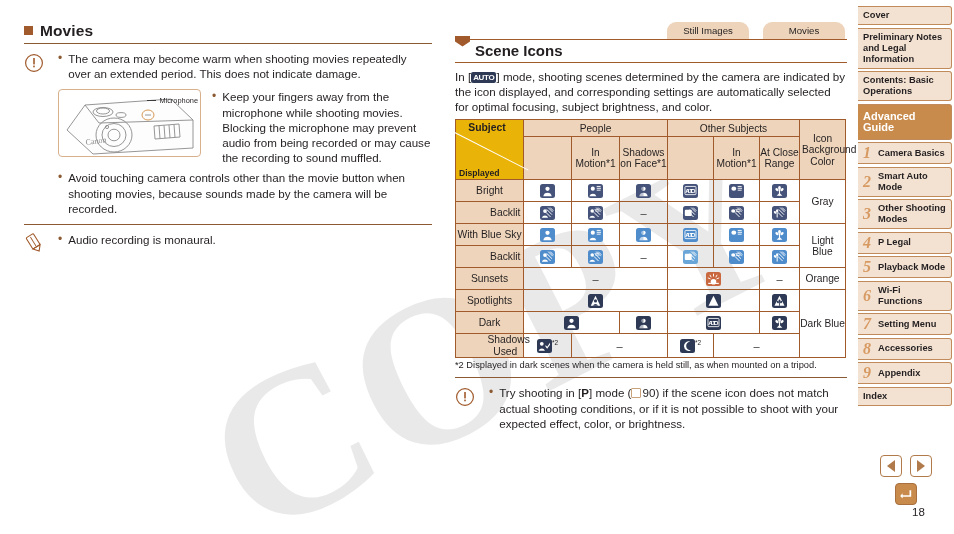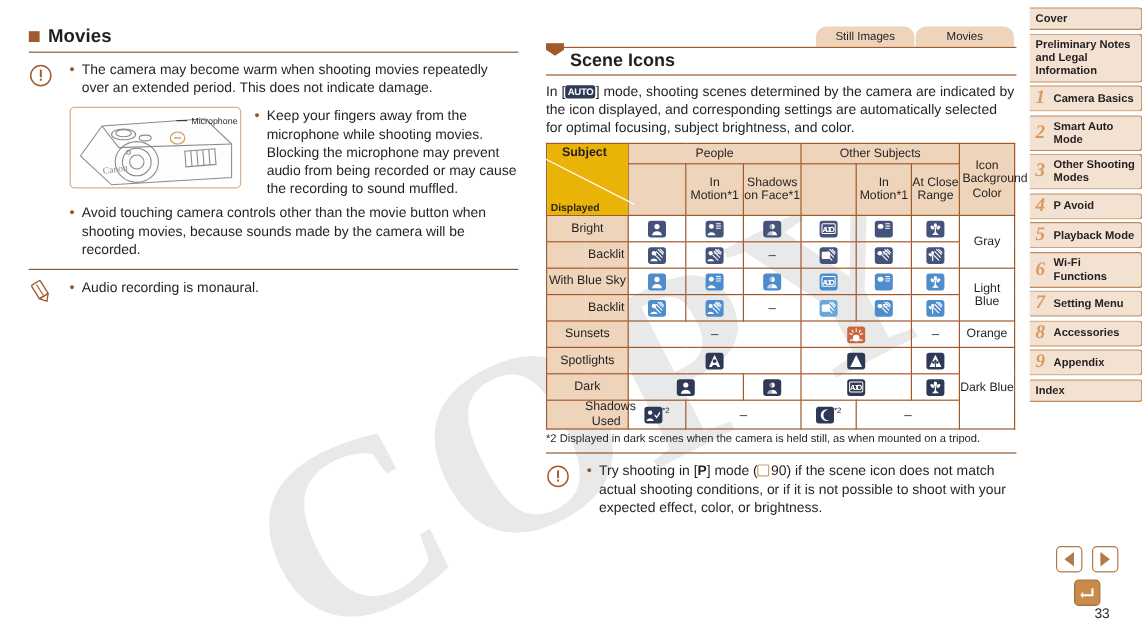--- a/index.html
+++ b/index.html
@@ -44,21 +44,21 @@
   .mic-lead{position:absolute;right:44px;top:9.5px;width:9px;height:1px;background:#3b3b3b;}
 
   .rule-brown2{border:0;border-top:1.1px solid #8c5a32;margin:8px 0 0 0;}
 
   .memo-block{display:flex;gap:8px;margin-top:7px;}
   .memo-ico{width:26px;flex:0 0 26px;padding-top:1px;}
 
   
   .mid-col{position:absolute;left:455px;top:22px;width:392px;z-index:2;}
 
-  .tabrow{display:flex;justify-content:flex-end;gap:1px;padding-right:2px;}
+  .tabrow{display:flex;justify-content:flex-end;gap:14px;padding-right:2px;}
   .tab{
     background:#eed4ba;color:#231f20;font-size:9.6px;
     padding:2.5px 0 3px 0;width:82px;text-align:center;
     border-radius:9px 9px 0 0;
     transform:skewX(0deg);
   }
   .sec-head{
     border:1px solid #c98b4b;border-left:none;border-right:none;
     border-top:1.3px solid #a05a2c;border-bottom:1.3px solid #a05a2c;
     position:relative;height:24px;display:flex;align-items:center;
@@ -609,34 +609,40 @@
   </div>
 
   <div class="side" id="sidebar">
       <div class="sideitem plain">
         <span class="slabel">Cover</span>
       </div>
       <div class="sideitem plain">
         <span class="slabel">Preliminary Notes and Legal Information</span>
       </div>
       <div class="sideitem plain">
+        <span class="slabel">Contents: Basic Operations</span>
+      </div>
+      <div class="sideitem adv">
+        <span class="slabel">Advanced Guide</span>
+      </div>
+      <div class="sideitem plain">
         <span class="num">1</span>
         <span class="slabel">Camera Basics</span>
       </div>
       <div class="sideitem plain">
         <span class="num">2</span>
         <span class="slabel">Smart Auto Mode</span>
       </div>
       <div class="sideitem plain">
         <span class="num">3</span>
         <span class="slabel">Other Shooting Modes</span>
       </div>
       <div class="sideitem plain">
         <span class="num">4</span>
-        <span class="slabel">P Avoid</span>
+        <span class="slabel">P Legal</span>
       </div>
       <div class="sideitem plain">
         <span class="num">5</span>
         <span class="slabel">Playback Mode</span>
       </div>
       <div class="sideitem plain">
         <span class="num">6</span>
         <span class="slabel">Wi-Fi Functions</span>
       </div>
       <div class="sideitem plain">
@@ -667,14 +673,14 @@
     </div>
     <div style="display:flex;justify-content:center;margin-top:6px;">
       <div class="nbtn solid">
         <svg width="14" height="14" viewBox="0 0 14 14">
           <path d="M10.5 3.2 L10.5 8.2 L3.6 8.2 L3.6 6.2 L1.2 8.9 L3.6 11.6 L3.6 9.8 L12.2 9.8 L12.2 3.2 Z" fill="#ffffff"></path>
         </svg>
       </div>
     </div>
   </div>
 
-  <div class="pgnum">33</div>
+  <div class="pgnum">18</div>
 </div>
 
 </body></html>

